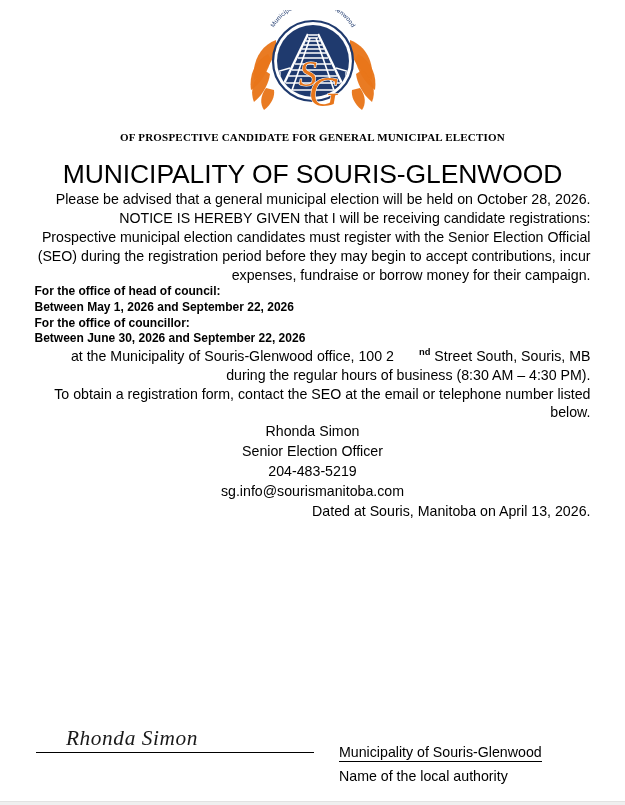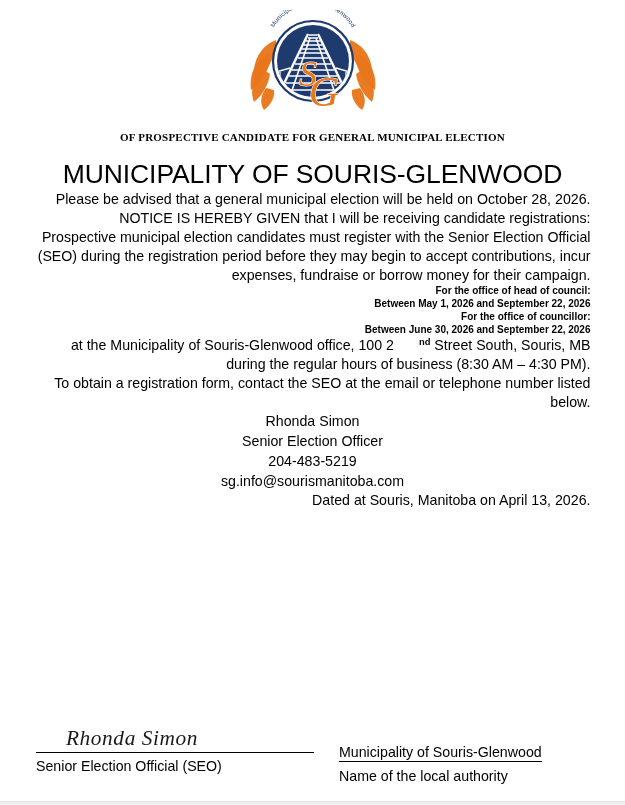--- a/index.html
+++ b/index.html
@@ -74,22 +74,22 @@
     color: #000;
   }
   .sp-52 { margin-top: 52px; }
   .sp-20 { margin-top: 20px; }
   .sp-18 { margin-top: 18px; }
   .sp-17 { margin-top: 17px; }
   .sp-15 { margin-top: 15px; }
   .sp-14 { margin-top: 14px; }
 
   p.bold-line {
-    text-align: right;
-    font-size: 10px;
+    text-align: left;
+    font-size: 12px;
     font-weight: bold;
     margin: 0;
     line-height: 1.3;
     color: #000;
   }
   sup {
     font-size: 0.66em;
     vertical-align: super;
     line-height: 0;
     font-weight: bold;
@@ -280,21 +280,20 @@
 
     <p class="para sp-20">Dated at Souris, Manitoba on April 13, 2026.</p>
   </div>
 
   <div class="sig-area">
 
     <div class="sig-col">
       <div class="sig-line">
         <span class="sig-name">Rhonda Simon</span>
       </div>
-      <div class="sig-caption">Senior Election Official (SEO)</div>
     </div>
 
     <div class="sig-col right right-pad">
       <span class="auth-line">Municipality of Souris-Glenwood</span>
       <div class="auth-caption">Name of the local authority</div>
     </div>
 
   </div>
 
   <div class="page-edge"></div>

